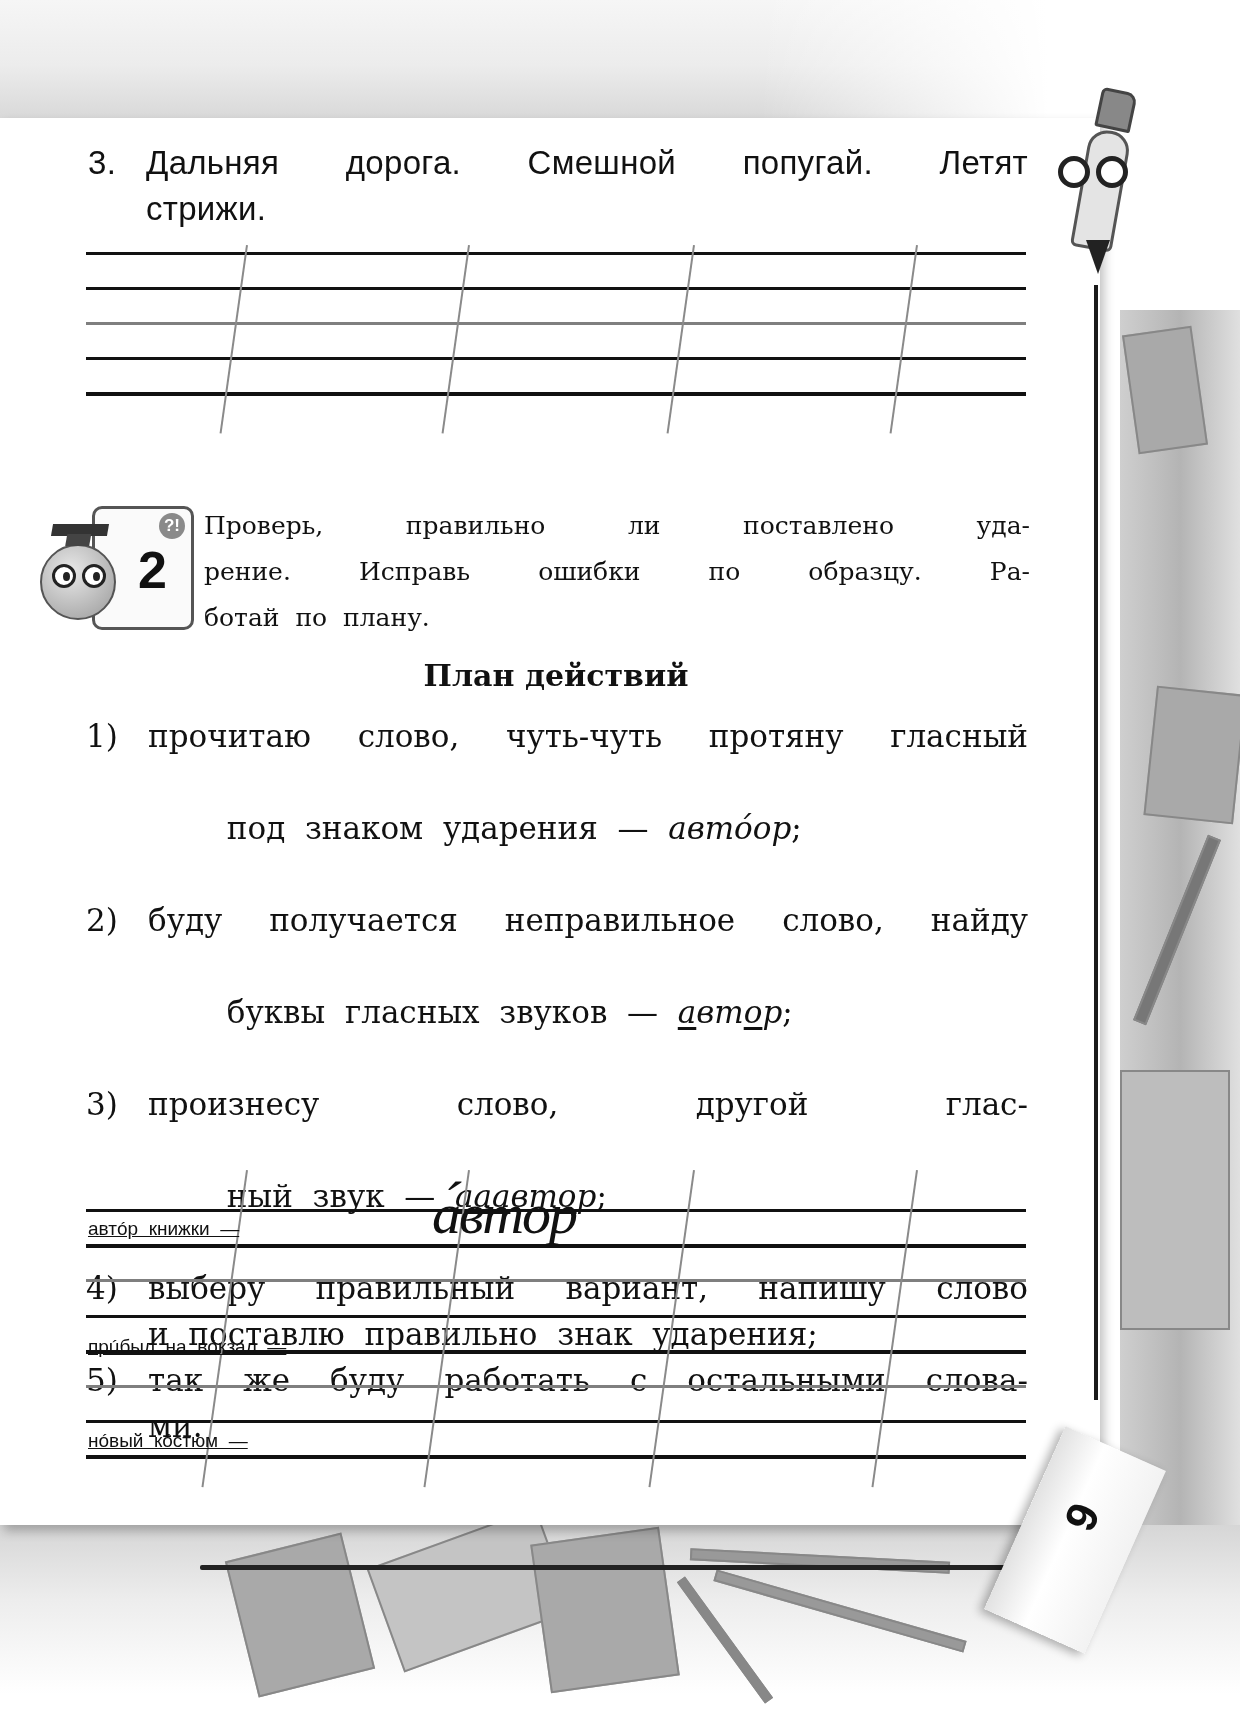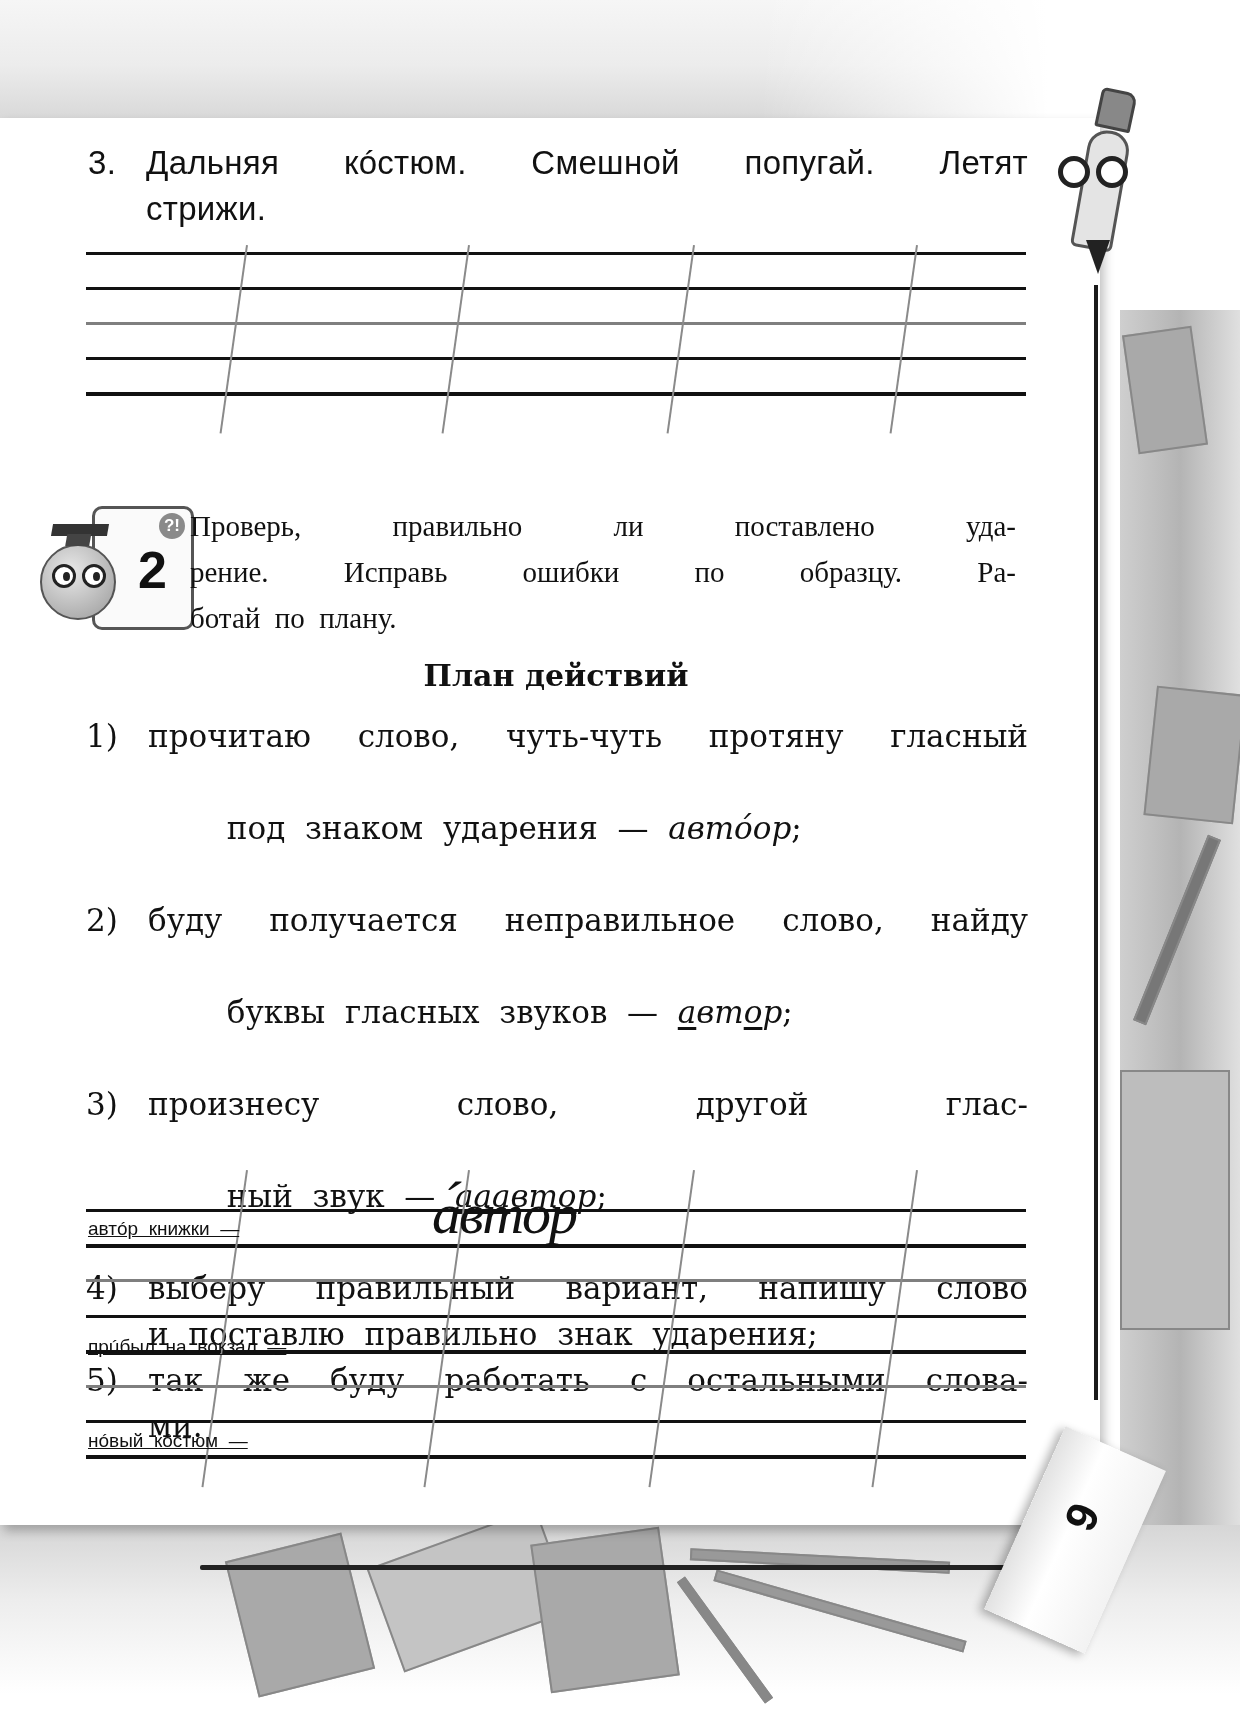--- a/index.html
+++ b/index.html
@@ -87,22 +87,22 @@
   }
   .owl .cap {
     position: absolute; left: 10px; top: -22px; width: 56px; height: 12px; background: #333;
     transform: skewX(-10deg);
   }
   .owl .cap::after {
     content: ""; position: absolute; left: 16px; top: 10px; width: 24px; height: 12px; background: #444;
   }
 
   .ex2-text {
-    position: absolute; left: 190px; top: 503px; width: 826px;
-    font-size: 29px; line-height: 46px; font-family: Liberation Serif, serif;
+    position: absolute; left: 204px; top: 503px; width: 826px;
+    font-size: 25px; line-height: 46px;
   }
   .justify-line { display: flex; justify-content: space-between; }
 
   .plan-title {
     position: absolute; left: 86px; top: 656px; width: 940px; text-align: center;
     font-size: 30px; font-weight: bold; line-height: 40px;
   }
   .plan-list { position: absolute; left: 86px; top: 713px; width: 942px; font-size: 31px; line-height: 46px; }
   .plan-item { display: flex; }
   .plan-item .pnum { width: 62px; flex: none; }
@@ -177,21 +177,21 @@
   <div class="glass" style="left:8px;"></div>
   <div class="glass" style="left:46px;"></div>
   <div class="tip"></div>
 </div>
 
 <div class="ex3">
   <div class="row1">
     <span class="num">3.</span>
     <span class="words">
       <span>Дальняя</span>
-      <span>кóстюм.</span>
+      <span>дорога.</span>
       <span>Смешной</span>
       <span>попугай.</span>
       <span>Летят</span>
     </span>
   </div>
   <div class="row2">стрижи.</div>
 </div>
 
 <div class="lines" style="top:0;">
   <div class="hl" style="top:252px;"></div>

